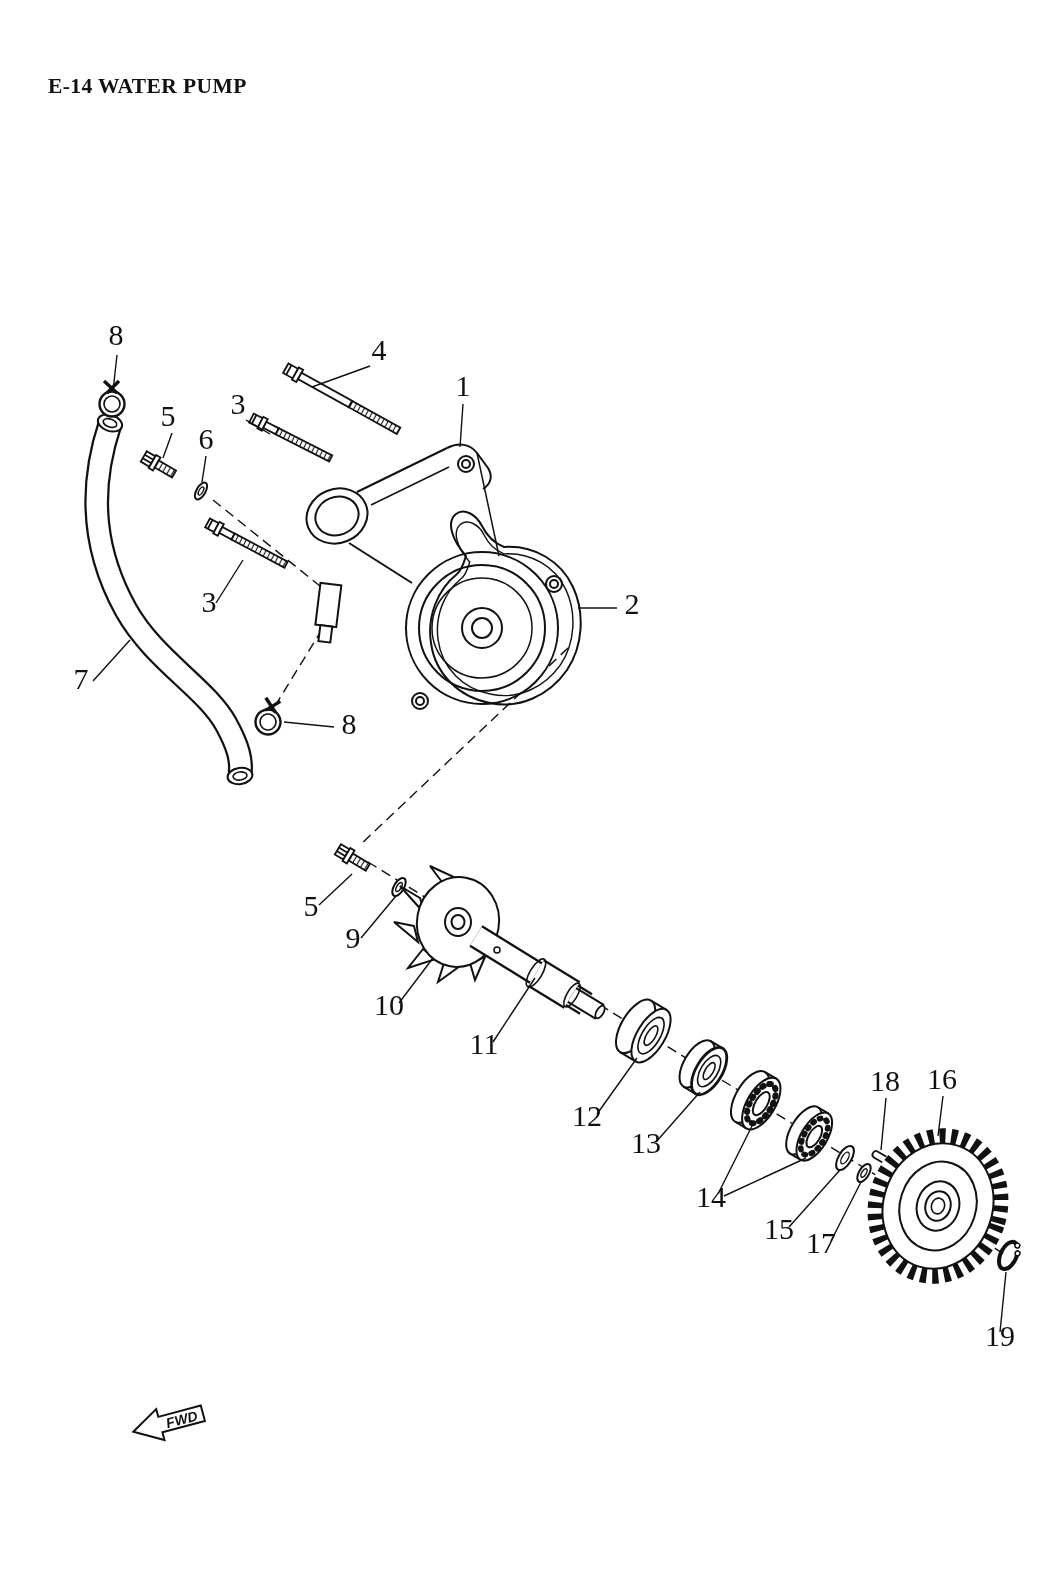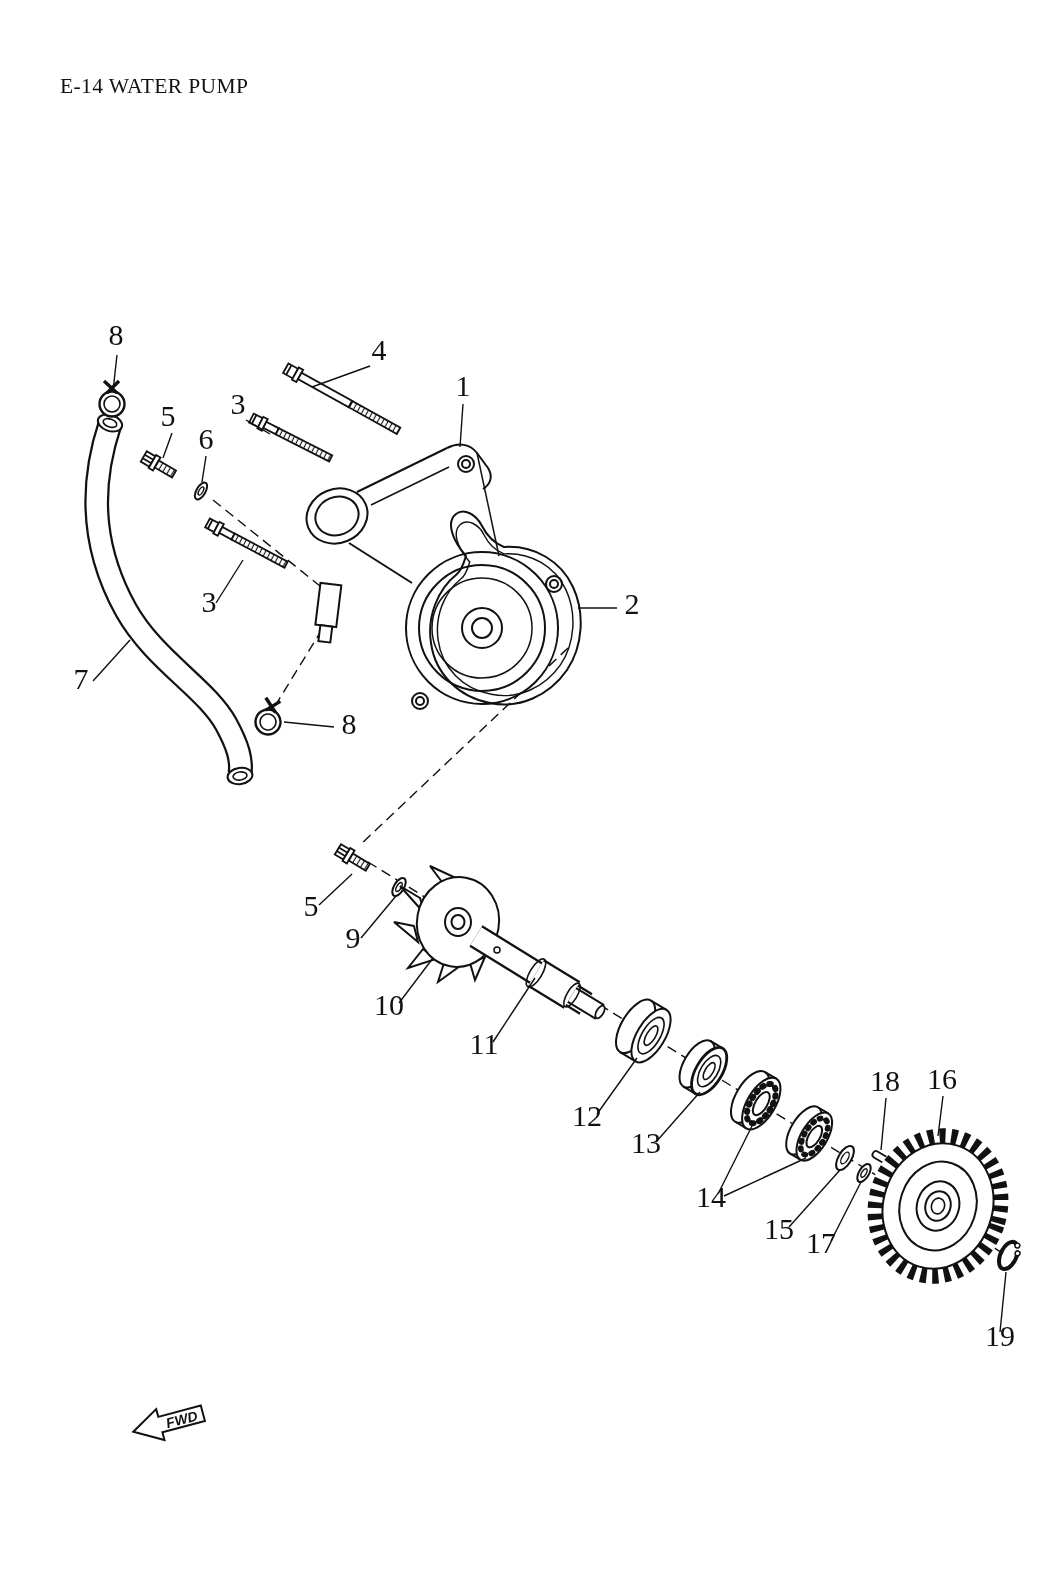--- a/index.html
+++ b/index.html
@@ -1,17 +1,17 @@
 <!DOCTYPE html>
 <html><head>
 <meta charset="utf-8">
 <style>
   html,body{margin:0;padding:0;background:#fff;}
   .page{position:relative;width:1059px;height:1570px;background:#fff;overflow:hidden;}
-  .title{position:absolute;left:60px;top:74px;margin:0;font-size:21.5px;font-weight:400;
+  .title{position:absolute;left:48px;top:74px;margin:0;font-size:21.5px;font-weight:700;
          letter-spacing:.4px;color:#111;font-family:"Liberation Serif",serif;}
   svg.diagram{position:absolute;left:0;top:0;}
 </style>
 </head>
 <body>
 
 <div class="page">
   <h1 class="title">E-14 WATER PUMP</h1>
 
   <svg class="diagram" width="1059" height="1570" viewBox="0 0 1059 1570">

